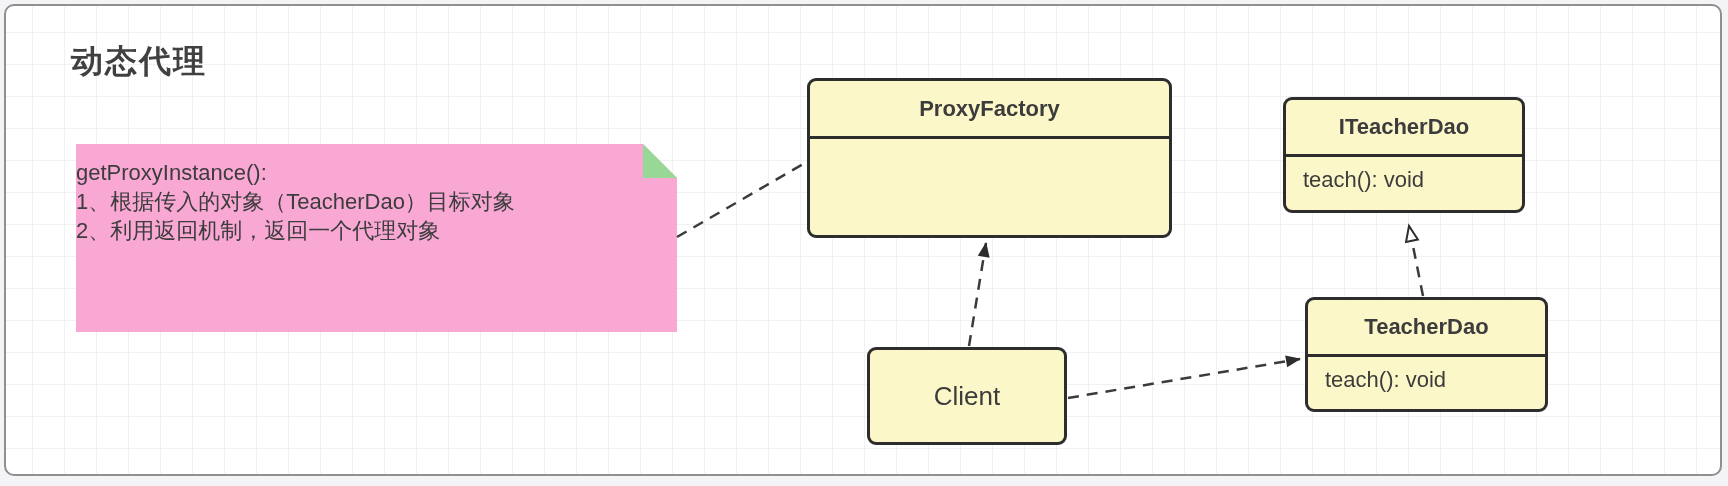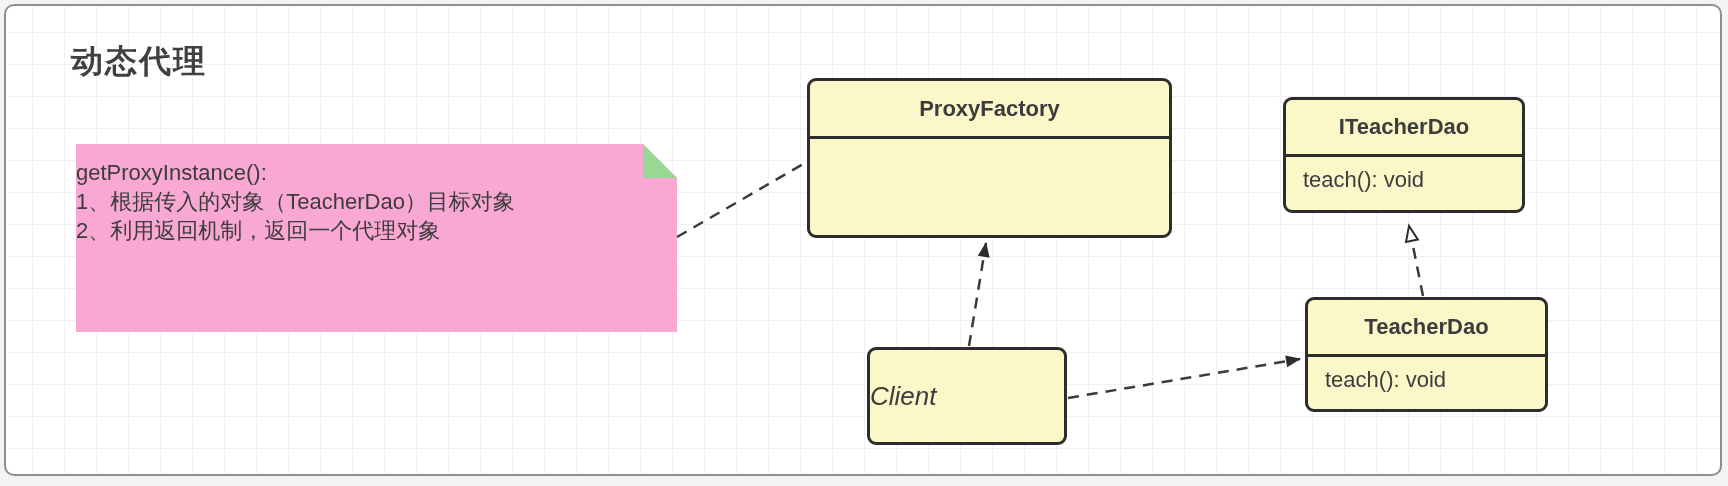--- a/index.html
+++ b/index.html
@@ -32,21 +32,21 @@
   }
   .uml-box{
     position:absolute;background:#fbf7c9;border:3.5px solid #2d2d2d;border-radius:9px;
     box-sizing:border-box;color:#3c3c3c;
   }
   .uml-title{
     display:flex;align-items:center;justify-content:center;
     font-weight:bold;font-size:22px;border-bottom:3.5px solid #2d2d2d;
   }
   .uml-body{padding:10px 10px 0 17px;font-size:22px;line-height:29px;}
-  .plain-box{display:flex;align-items:center;justify-content:flex-start;font-size:26px;font-style:italic;}
+  .plain-box{display:flex;align-items:center;justify-content:center;font-size:26px;}
   .edges{position:absolute;left:0;top:0;width:1728px;height:486px;pointer-events:none;}
   .edges path{pointer-events:stroke;}
 </style>
 </head>
 <body>
 
 <div class="stage">
   <div class="canvas"></div>
 
   <div class="page-title">动态代理</div>

